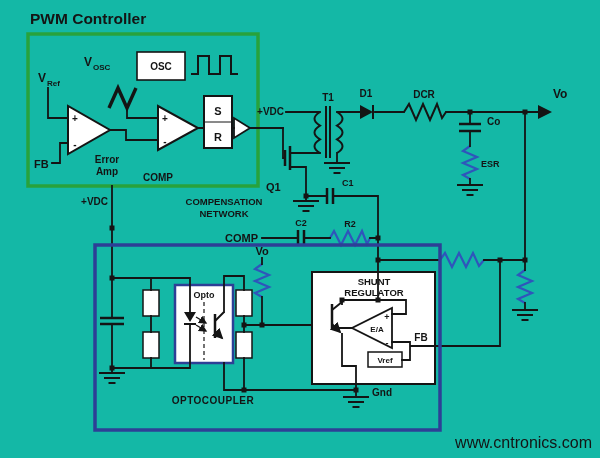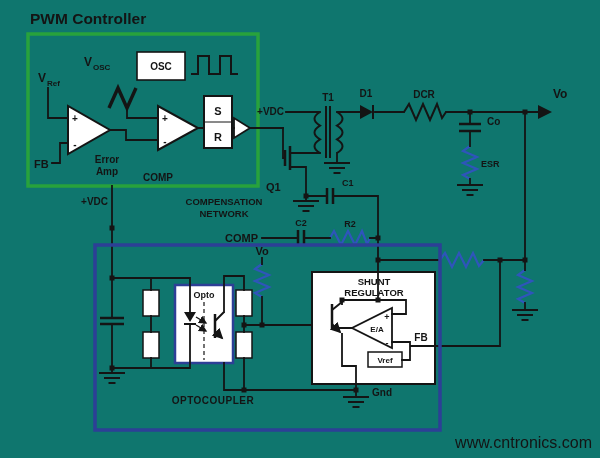--- a/index.html
+++ b/index.html
@@ -1,16 +1,16 @@
 <!DOCTYPE html>
 <html><head>
 <meta charset="utf-8">
 <style>
   html,body{margin:0;padding:0;background:#ffffff;}
-  .stage{position:relative;width:600px;height:458px;background:#0f766e;overflow:hidden;text-decoration:underline;}
+  .stage{position:relative;width:600px;height:458px;background:#14b8a6;overflow:hidden;text-decoration:underline;}
   svg{position:absolute;left:0;top:0;}
   svg text{font-family:"Liberation Sans","DejaVu Sans",sans-serif;fill:#141414;}
   .b{font-weight:700;}
   .t8{font-size:8px;}.t9{font-size:9px;}.t95{font-size:9.5px;}.t10{font-size:10px;}
   .t11{font-size:11px;}.t12{font-size:12px;}.t15{font-size:15.5px;}.t16{font-size:16px;}
   .wire{stroke:#141414;stroke-width:1.8;fill:none;stroke-linecap:square;}
   .sym{stroke:#141414;stroke-width:2;fill:none;}
   .sym25{stroke:#141414;stroke-width:2.5;fill:none;}
   .box{fill:#ffffff;stroke:#141414;}
   .rblue{stroke:#2f55bb;stroke-width:2.2;fill:none;stroke-linejoin:miter;}

